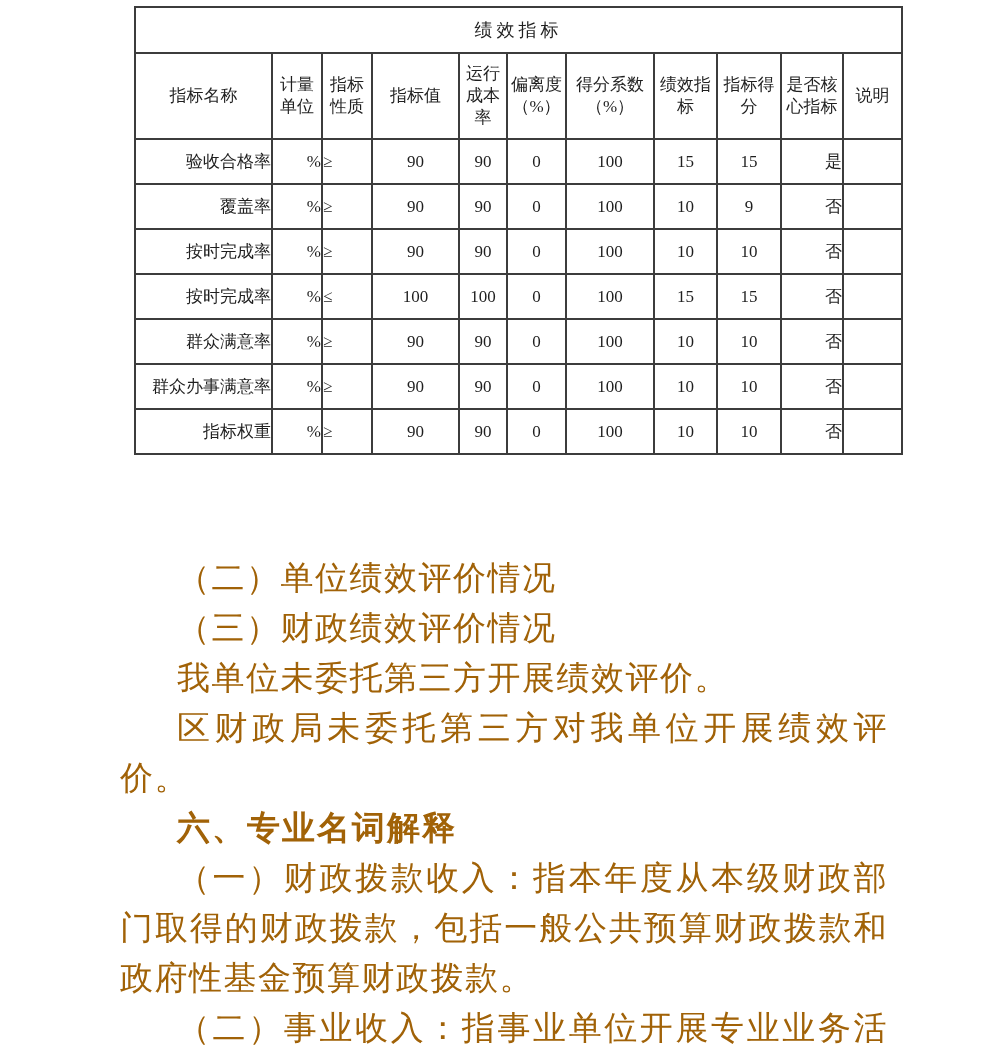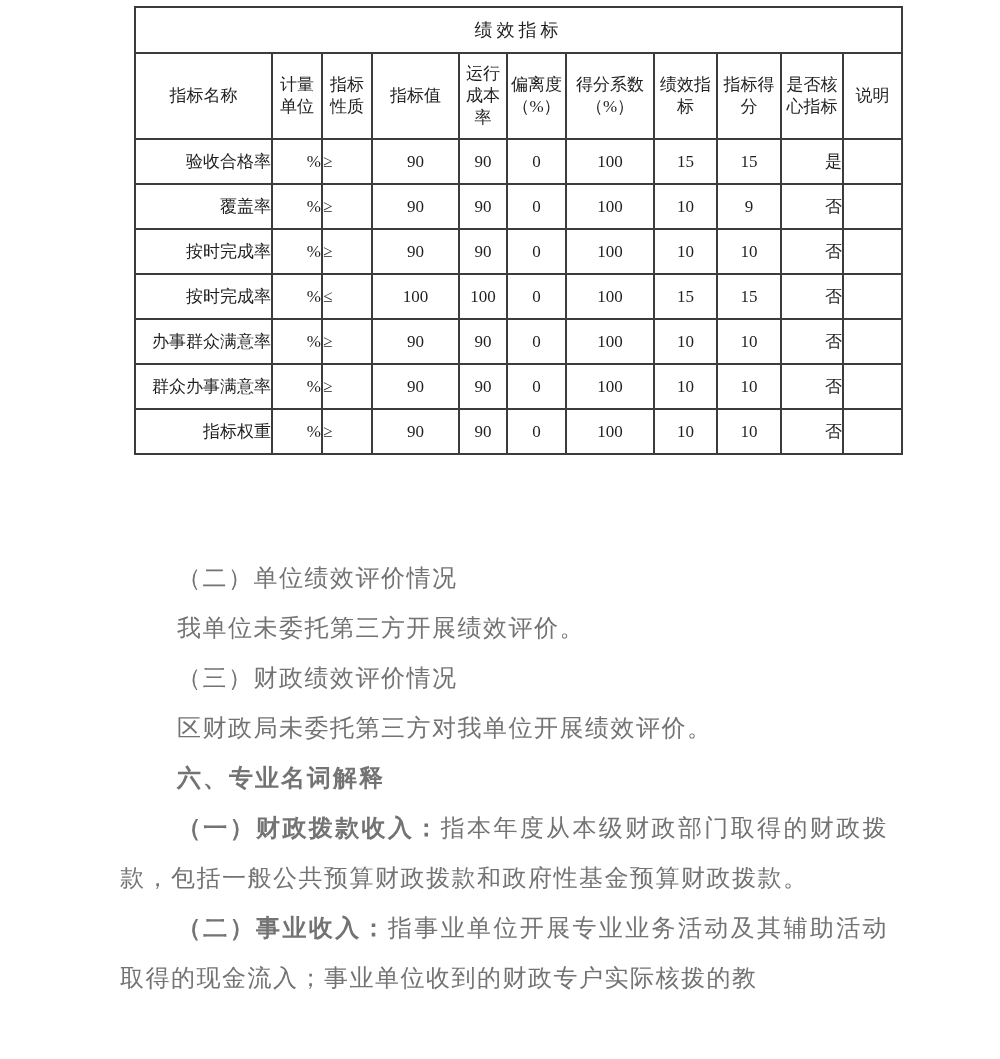--- a/index.html
+++ b/index.html
@@ -52,34 +52,34 @@
   td.cell-left{text-align:right;padding-left:3px;}
   td.cell-num{text-align:center;padding-right:2px;font-size:18px;}
   td.cell-nature{text-align:left;padding-left:3px;font-size:17px;}
 
   
   .content{
     position:absolute;left:120px;top:553px;width:768px;
   }
   .content p{
     margin:0;
-    font-size:24px;
+    font-size:33px;
     line-height:50px;
     letter-spacing:1.5px;
     text-align:justify;
     text-indent:57px;
-    color:#737373;
+    color:#a16207;
   }
   .content p.section-heading{
     font-family:"Liberation Sans", sans-serif;
     font-weight:bold;
     letter-spacing:2px;
   }
   .content .lead{
-    font-weight:bold;
+    font-weight:normal;
   }
 </style>
 </head>
 <body>
 
 <div class="tbl-wrap">
   <table class="perf">
     <colgroup>
       <col style="width:137px">
         <col style="width:50px">
@@ -158,21 +158,21 @@
           <td class="cell-num">100</td>
           <td class="cell-num">100</td>
           <td class="cell-num">0</td>
           <td class="cell-num">100</td>
           <td class="cell-num">15</td>
           <td class="cell-num">15</td>
           <td class="cell-left">否</td>
           <td class="cell-left"></td>
         </tr>
         <tr class="data-row">
-          <td class="cell-left">办事群众满意率</td>
+          <td class="cell-left">群众满意率</td>
           <td class="cell-left">%</td>
           <td class="cell-nature">≥</td>
           <td class="cell-num">90</td>
           <td class="cell-num">90</td>
           <td class="cell-num">0</td>
           <td class="cell-num">100</td>
           <td class="cell-num">10</td>
           <td class="cell-num">10</td>
           <td class="cell-left">否</td>
           <td class="cell-left"></td>
@@ -202,19 +202,19 @@
           <td class="cell-num">10</td>
           <td class="cell-left">否</td>
           <td class="cell-left"></td>
         </tr>
       </tbody>
   </table>
 </div>
 
 <div class="content" id="content">
     <p>（二）单位绩效评价情况</p>
+    <p>（三）财政绩效评价情况</p>
     <p>我单位未委托第三方开展绩效评价。</p>
-    <p>（三）财政绩效评价情况</p>
     <p>区财政局未委托第三方对我单位开展绩效评价。</p>
     <p class="section-heading">六、专业名词解释</p>
     <p><span class="lead">（一）财政拨款收入：</span><span>指本年度从本级财政部门取得的财政拨款，包括一般公共预算财政拨款和政府性基金预算财政拨款。</span></p>
     <p><span class="lead">（二）事业收入：</span><span>指事业单位开展专业业务活动及其辅助活动取得的现金流入；事业单位收到的财政专户实际核拨的教</span></p>
   </div>
 
 </body></html>

